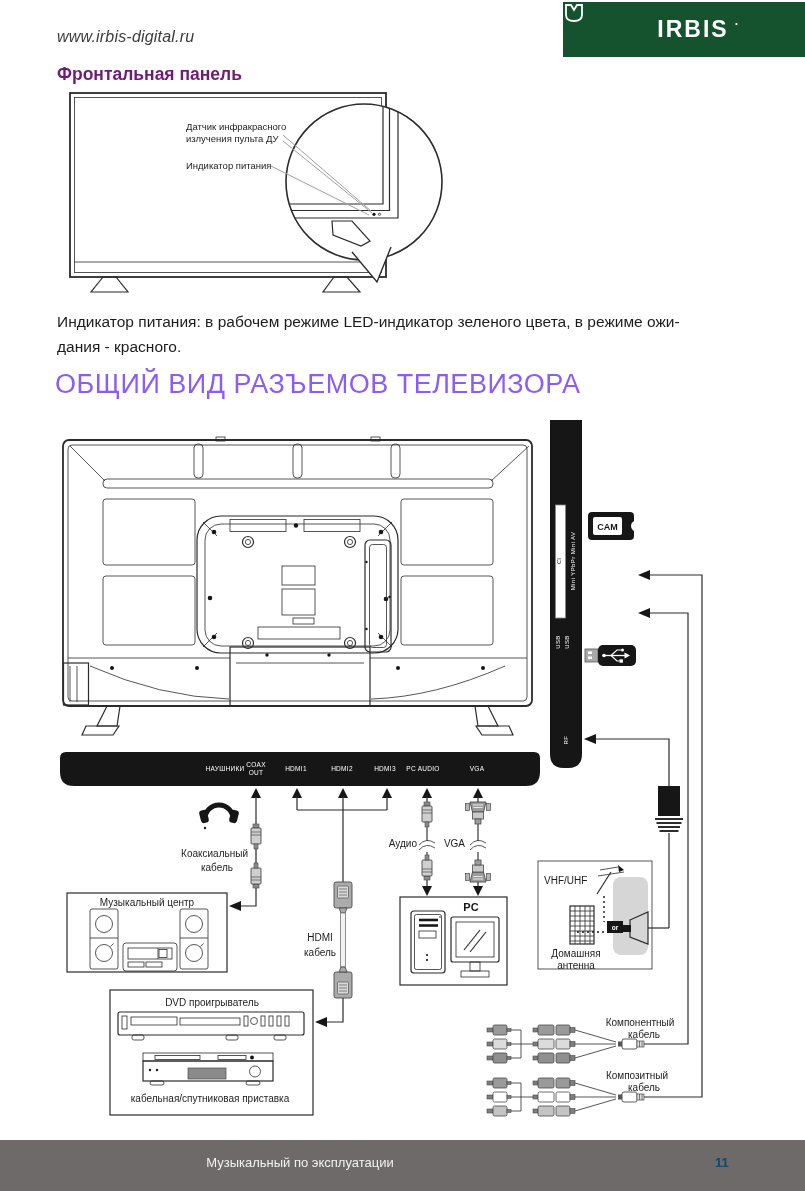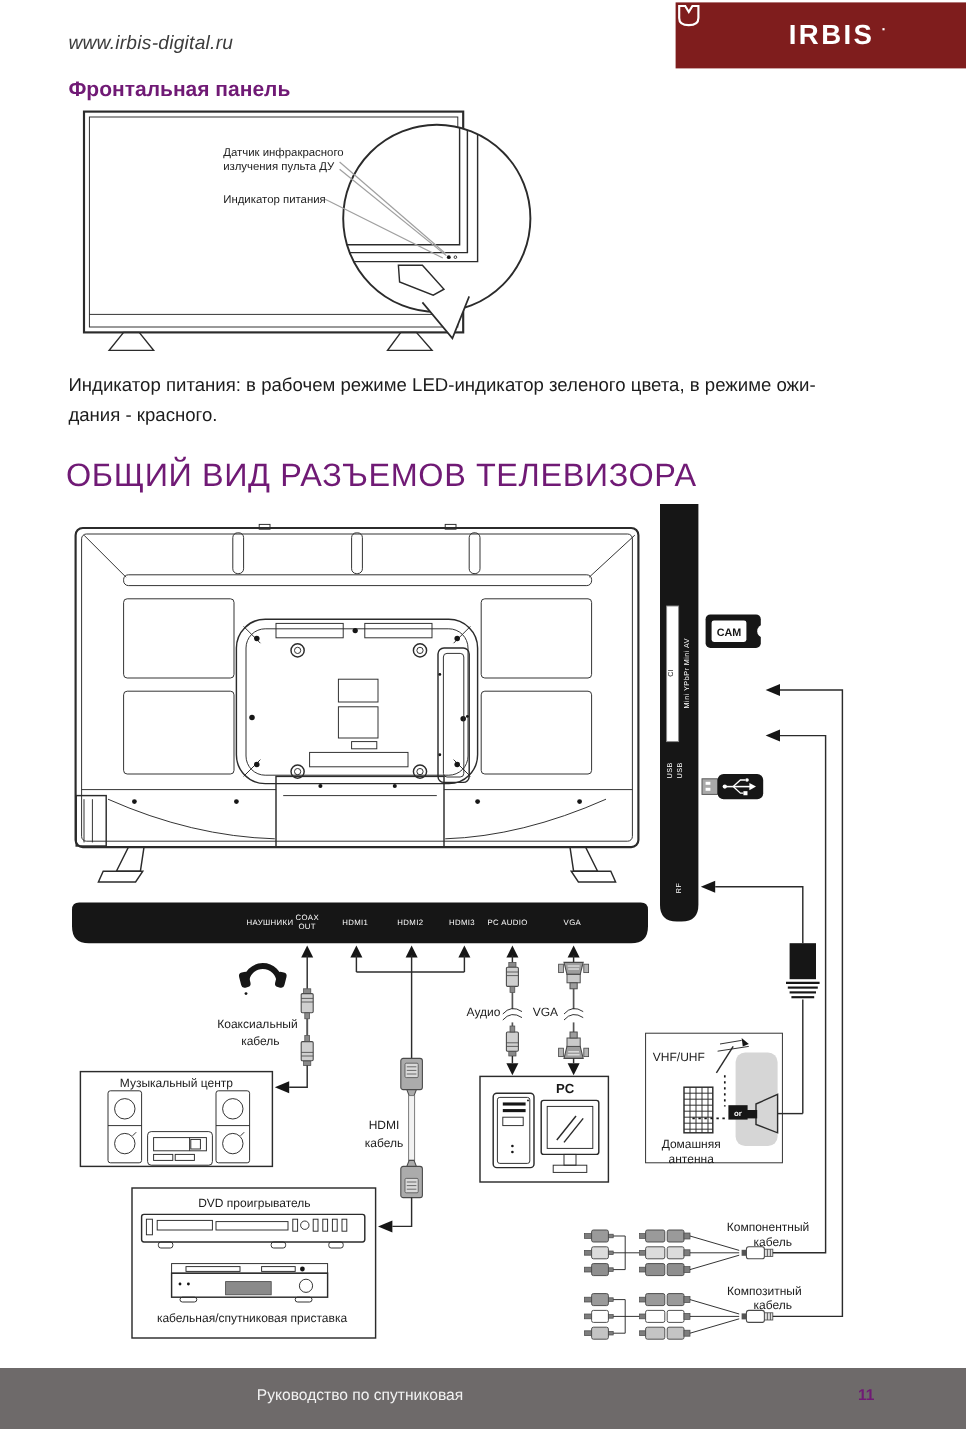--- a/index.html
+++ b/index.html
@@ -1,29 +1,29 @@
 <!DOCTYPE html>
 <html><head>
 <meta charset="utf-8">
 <style>
   html,body { margin:0; padding:0; background:#fff; }
   .page { position:relative; width:805px; height:1191px; background:#ffffff;
           font-family:"Liberation Sans", sans-serif; overflow:hidden; }
   .abs { position:absolute; }
   .url { top:28px; left:57px; font-size:16px; color:#3c3c3c; letter-spacing:.2px;font-style:italic; }
-  .logo-box { top:2px; left:563px; width:242px; height:55px; background:#7f1d1d;
+  .logo-box { top:2px; left:563px; width:242px; height:55px; background:#14532d;
               display:flex; align-items:center; justify-content:center; gap:6px; }
   .brand { color:#fff; font-size:23px; font-weight:bold; letter-spacing:2px; }
   .brand-suffix { color:#fff; font-size:12px; font-weight:bold; margin-top:-12px; }
   .h1 { top:64px; left:57px; font-size:17.5px; font-weight:bold; color:#701a75; }
   .note { top:309px; left:57px; width:700px; font-size:15.5px; line-height:25px; color:#1c1c1c; }
-  .h2 { top:381px; left:55px; font-size:27px; font-weight:400; color:#701a75; letter-spacing:.5px; }
+  .h2 { top:369px; left:55px; font-size:27px; font-weight:400; color:#8b5cf6; letter-spacing:.5px; }
   .footer { top:1140px; left:0; width:805px; height:51px; background:#6e6a6a; }
   .footer-text { top:1155px; left:0; width:600px; text-align:center; color:#f2f2f2; font-size:13px; }
-  .footer-page { top:1155px; left:715px; color:#701a75; font-size:13px; font-weight:bold; }
+  .footer-page { top:1155px; left:715px; color:#0c4a6e; font-size:13px; font-weight:bold; }
   svg { position:absolute; top:0; left:0; }
   svg text { font-family:"Liberation Sans", sans-serif; }
   .ln   { fill:none; stroke:#2b2b2b; stroke-width:1.2; }
   .ln08 { fill:none; stroke:#2b2b2b; stroke-width:0.8; }
   .ln18 { fill:none; stroke:#2b2b2b; stroke-width:1.8; }
   .blk  { fill:#161616; }
   .lead { fill:none; stroke:#a0a0a0; stroke-width:1; }
   .lbl  { font-size:10px; fill:#1c1c1c; }
   .lbl9 { font-size:9.5px; fill:#222; }
   .wprt { font-size:6.5px; fill:#ffffff; letter-spacing:.3px; }
@@ -489,16 +489,16 @@
 <div class="abs h1">Фронтальная панель</div>
 
 <div class="abs note">
   <span style="font-weight:normal">Индикатор питания:</span><span> в рабочем режиме LED-индикатор зеленого цвета, в режиме ожи-</span><br>
   <span>дания - красного.</span>
 </div>
 
 <div class="abs h2">ОБЩИЙ ВИД РАЗЪЕМОВ ТЕЛЕВИЗОРА</div>
 
 <div class="abs footer"></div>
-<div class="abs footer-text">Руководство по спутниковая</div>
+<div class="abs footer-text">Музыкальный по эксплуатации</div>
 <div class="abs footer-page">11</div>
 
 </div>
 
 </body></html>

